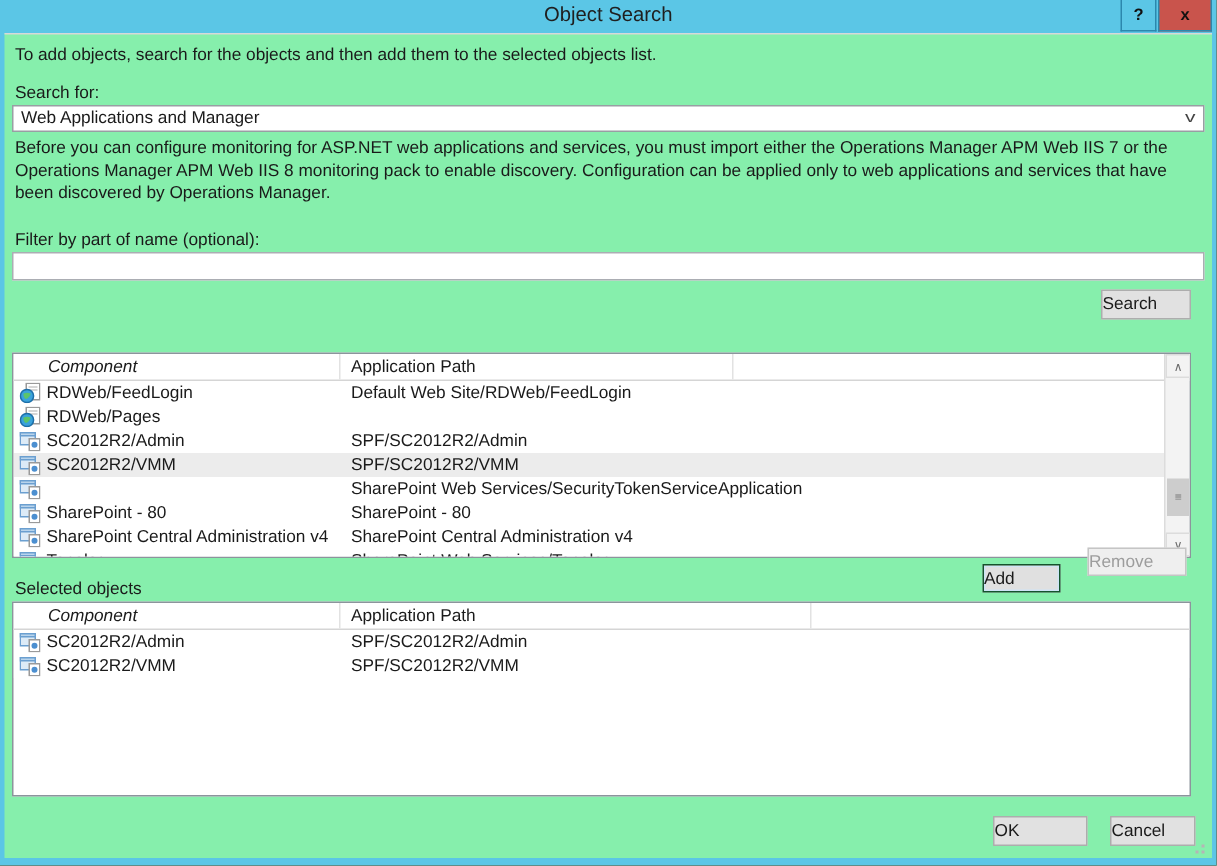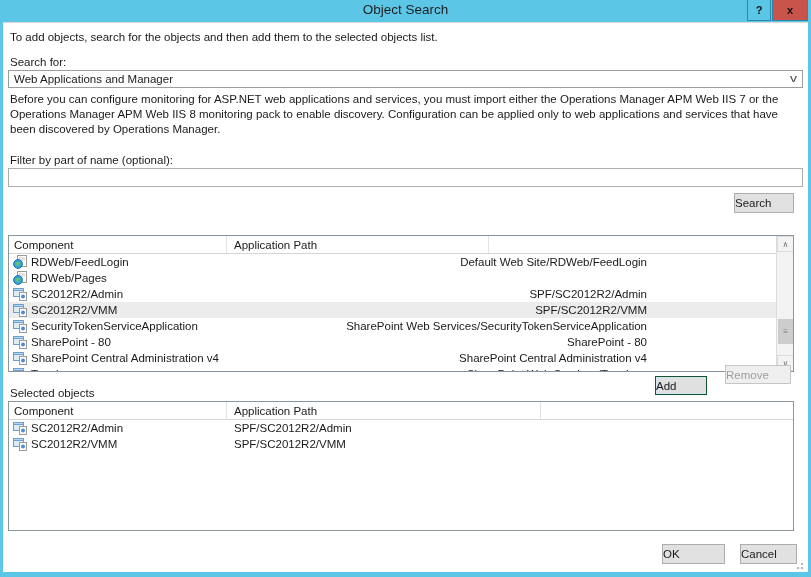--- a/index.html
+++ b/index.html
@@ -23,21 +23,21 @@
     height:21px; border:1px solid #2c87ad; border-top:none;
     display:flex; align-items:center; justify-content:center;
     font-weight:bold; font-size:11px; color:#111; cursor:default;
   }
   .help-btn  { width:24px; background:#5bc6e6; }
   .close-btn { width:36px; background:#c9544c; margin-left:1px; }
 
   
   .dialog-body {
     position:absolute; left:3px; right:3px; top:22px; bottom:5px;
-    background:#ffffff; border-top:1px solid #d8d8d8;
+    background:#86efac; border-top:1px solid #d8d8d8;
   }
   .abs { position:absolute; }
 
   .static-text { color:#1a1a1a; }
   .desc { line-height:15px; }
 
   
   .combobox {
     background:#fff; border:1px solid #999ea3; display:flex; align-items:center;
     padding-left:5px; cursor:default;
@@ -60,35 +60,35 @@
   .btn.focused { border:1px solid #14532d; box-shadow:inset 0 0 0 1px #cfe4f5; background:#e0e0e0; }
   .btn.disabled { background:#efefef; border-color:#c5c5c5; color:#9d9d9d; }
 
   
   .listview { background:#fff; border:1px solid #8c949c; overflow:hidden; }
   .lv-header {
     position:relative; height:18px; background:#ffffff; border-bottom:1px solid #d5d5d5;
     display:flex; color:#1a1a1a;
   }
   .lv-col { height:100%; display:flex; align-items:center; border-right:1px solid #e2e2e2; }
-  .lv-col.c1 { padding-left:5px; }
+  .lv-col.c1 { padding-left:23px;font-style:italic; }
   .lv-col.c2 { padding-left:7px; }
   .lv-body { position:relative; overflow:hidden; }
   .lv-row { height:16px; display:flex; align-items:center; background:#fff; }
   .lv-row.sel { background:#ececec; }
   .lv-cell { overflow:hidden; white-space:nowrap; }
   .cell-comp { display:flex; align-items:center; padding-left:4px; }
   .cell-comp .icon { width:14px; height:14px; margin:0 4px 0 0; flex:0 0 14px; }
   .cell-path { padding-left:7px; }
 
   
   .avail .c1 { width:218px; }
   .avail .c2 { width:262px; }
   .avail .cell-comp { width:218px; }
-  .avail .cell-path { width:420px;text-align:right; }
+  .avail .cell-path { width:420px; }
   
   .seltab .c1 { width:218px; }
   .seltab .c2 { width:314px; }
   .seltab .cell-comp { width:218px; }
   .seltab .cell-path { width:420px; }
 
   
   .vscroll {
     position:absolute; top:0; right:0; width:17px; bottom:0;
     background:#f3f3f3; border-left:1px solid #dcdcdc;
@@ -222,21 +222,20 @@
         </div>
 
         <div class="lv-row">
           <div class="lv-cell cell-comp">
             <svg class="icon" viewBox="0 0 14 14">
                 <rect x="0.5" y="1.5" width="10" height="8" fill="#ddebf7" stroke="#6b9fd0"></rect>
                 <rect x="0.5" y="1.5" width="10" height="2" fill="#b9d4ec" stroke="#6b9fd0"></rect>
                 <rect x="6.5" y="5.5" width="7" height="8" fill="#fff" stroke="#9a9a9a"></rect>
                 <circle cx="10" cy="9.5" r="2" fill="#4c8fd0"></circle>
               </svg>
-            <span>SecurityTokenServiceApplication</span>
           </div>
           <div class="lv-cell cell-path">SharePoint Web Services/SecurityTokenServiceApplication</div>
         </div>
 
         <div class="lv-row">
           <div class="lv-cell cell-comp">
             <svg class="icon" viewBox="0 0 14 14">
                 <rect x="0.5" y="1.5" width="10" height="8" fill="#ddebf7" stroke="#6b9fd0"></rect>
                 <rect x="0.5" y="1.5" width="10" height="2" fill="#b9d4ec" stroke="#6b9fd0"></rect>
                 <rect x="6.5" y="5.5" width="7" height="8" fill="#fff" stroke="#9a9a9a"></rect>

